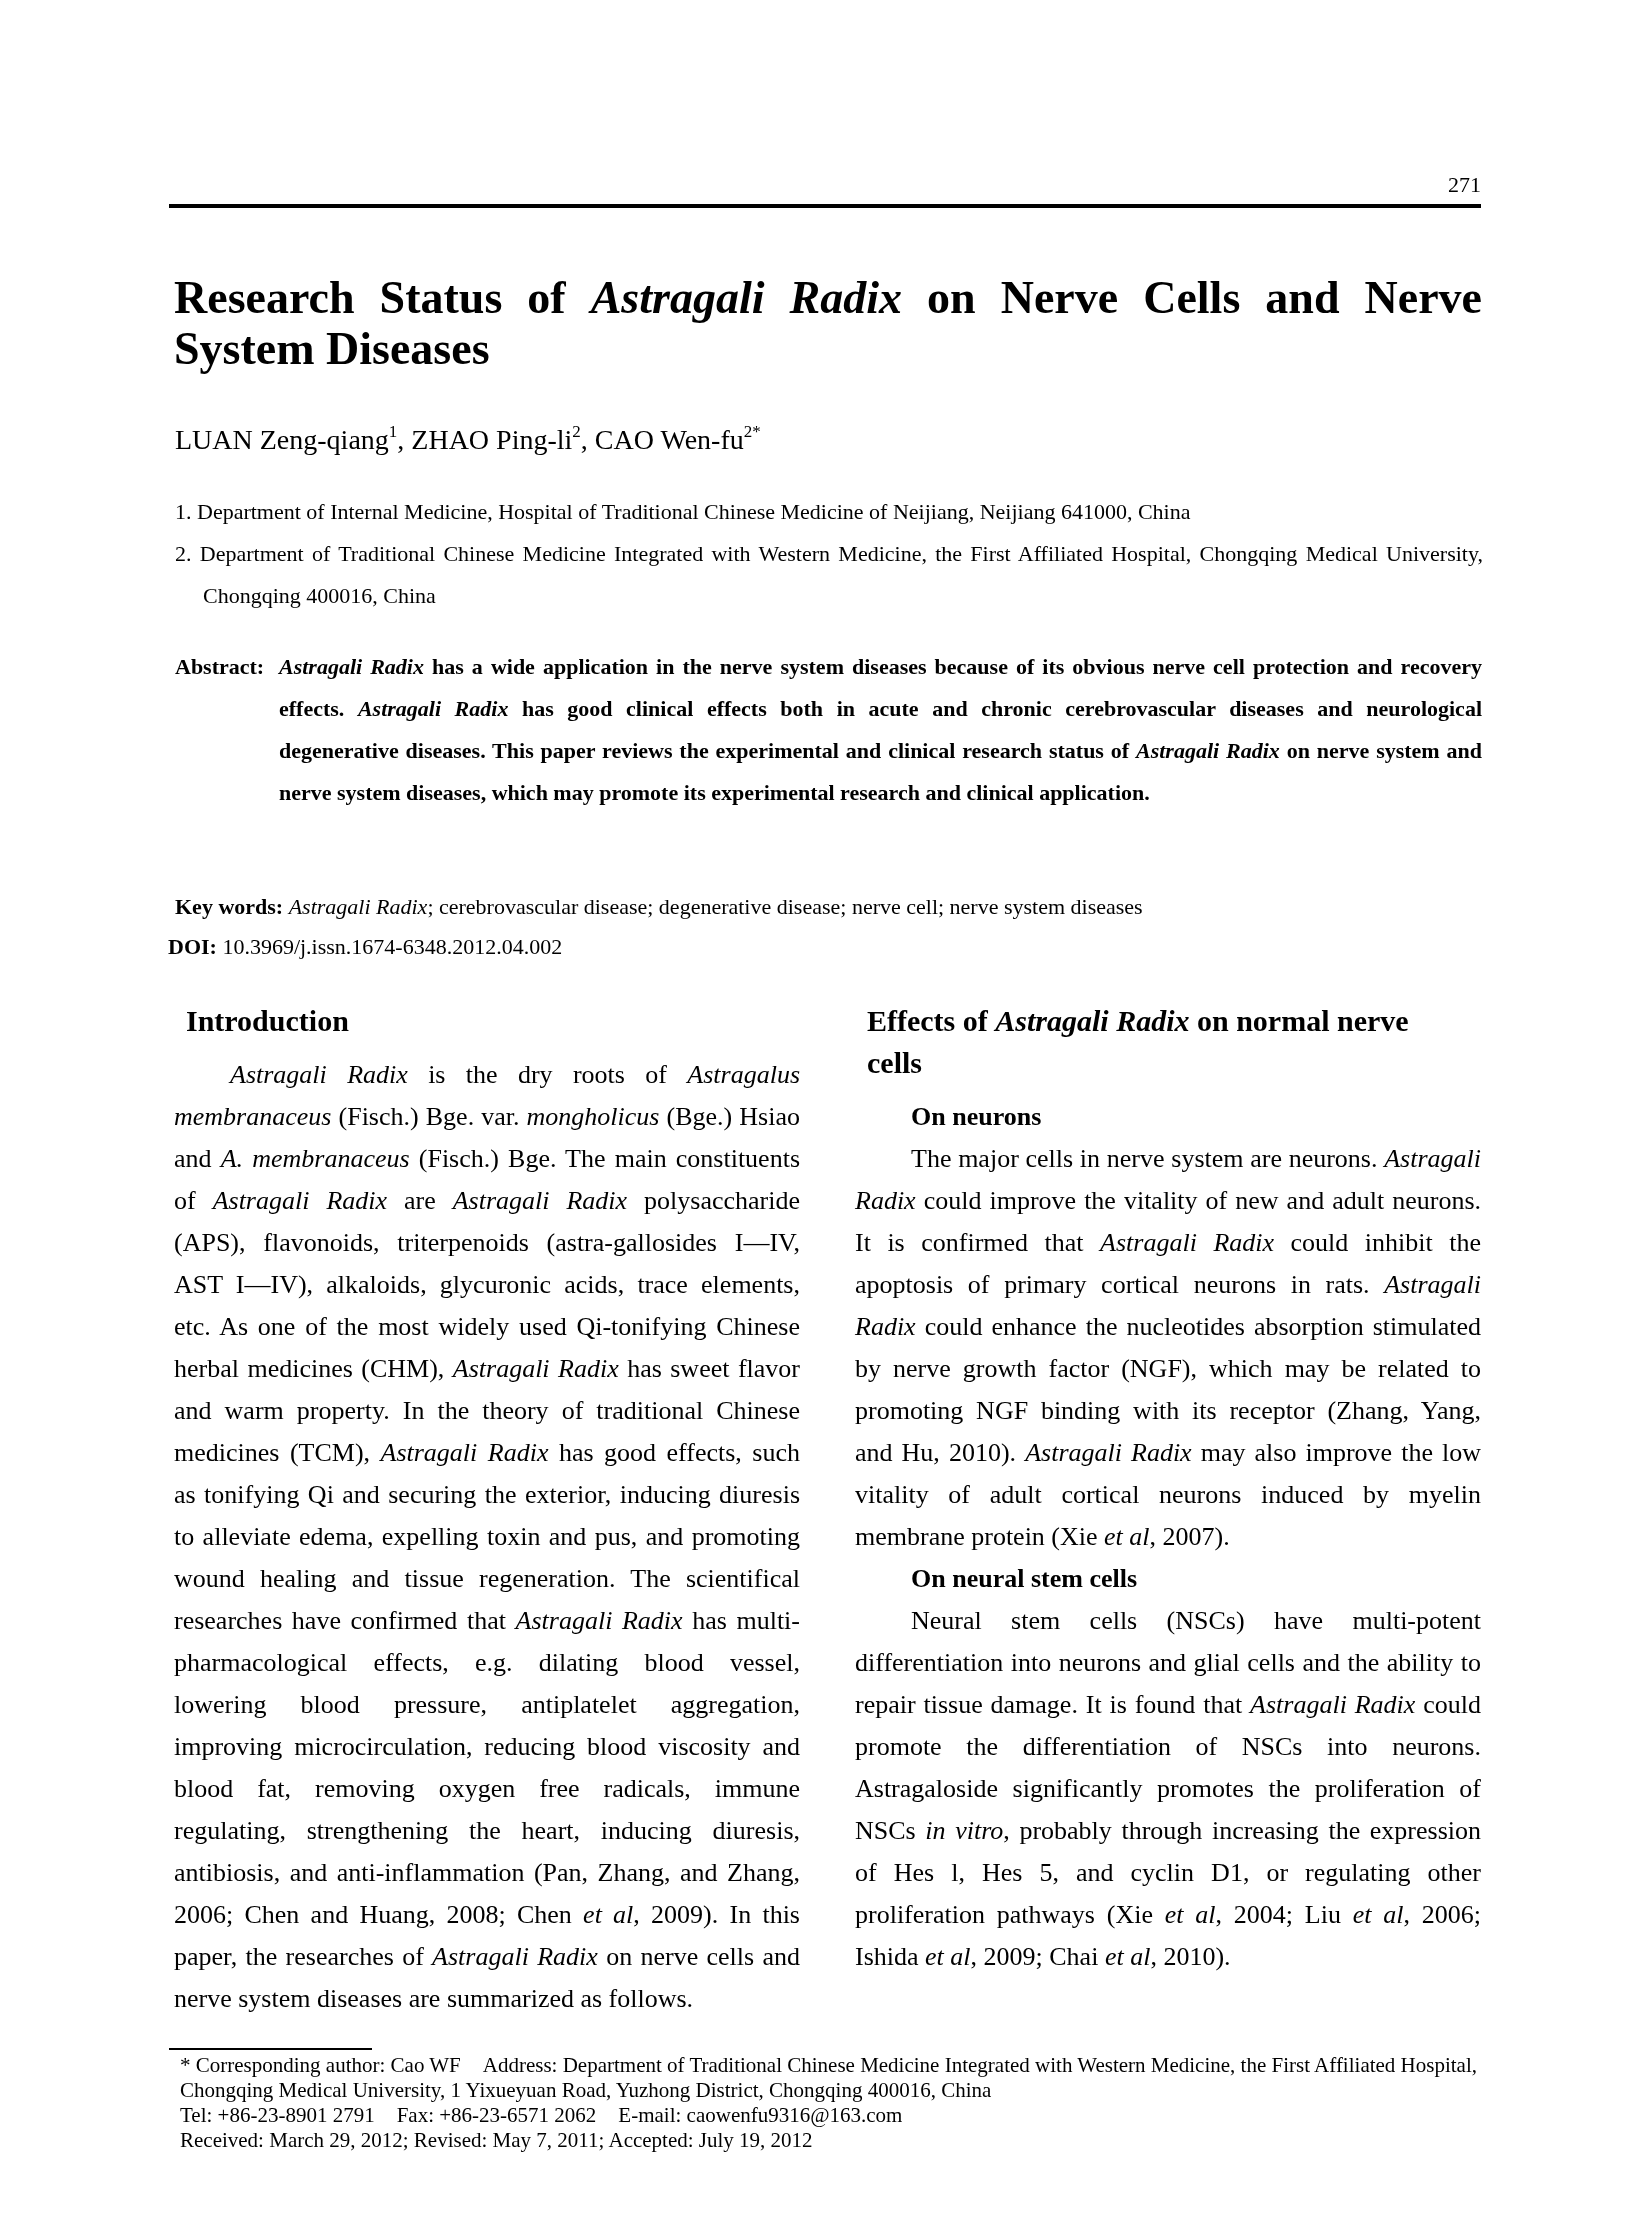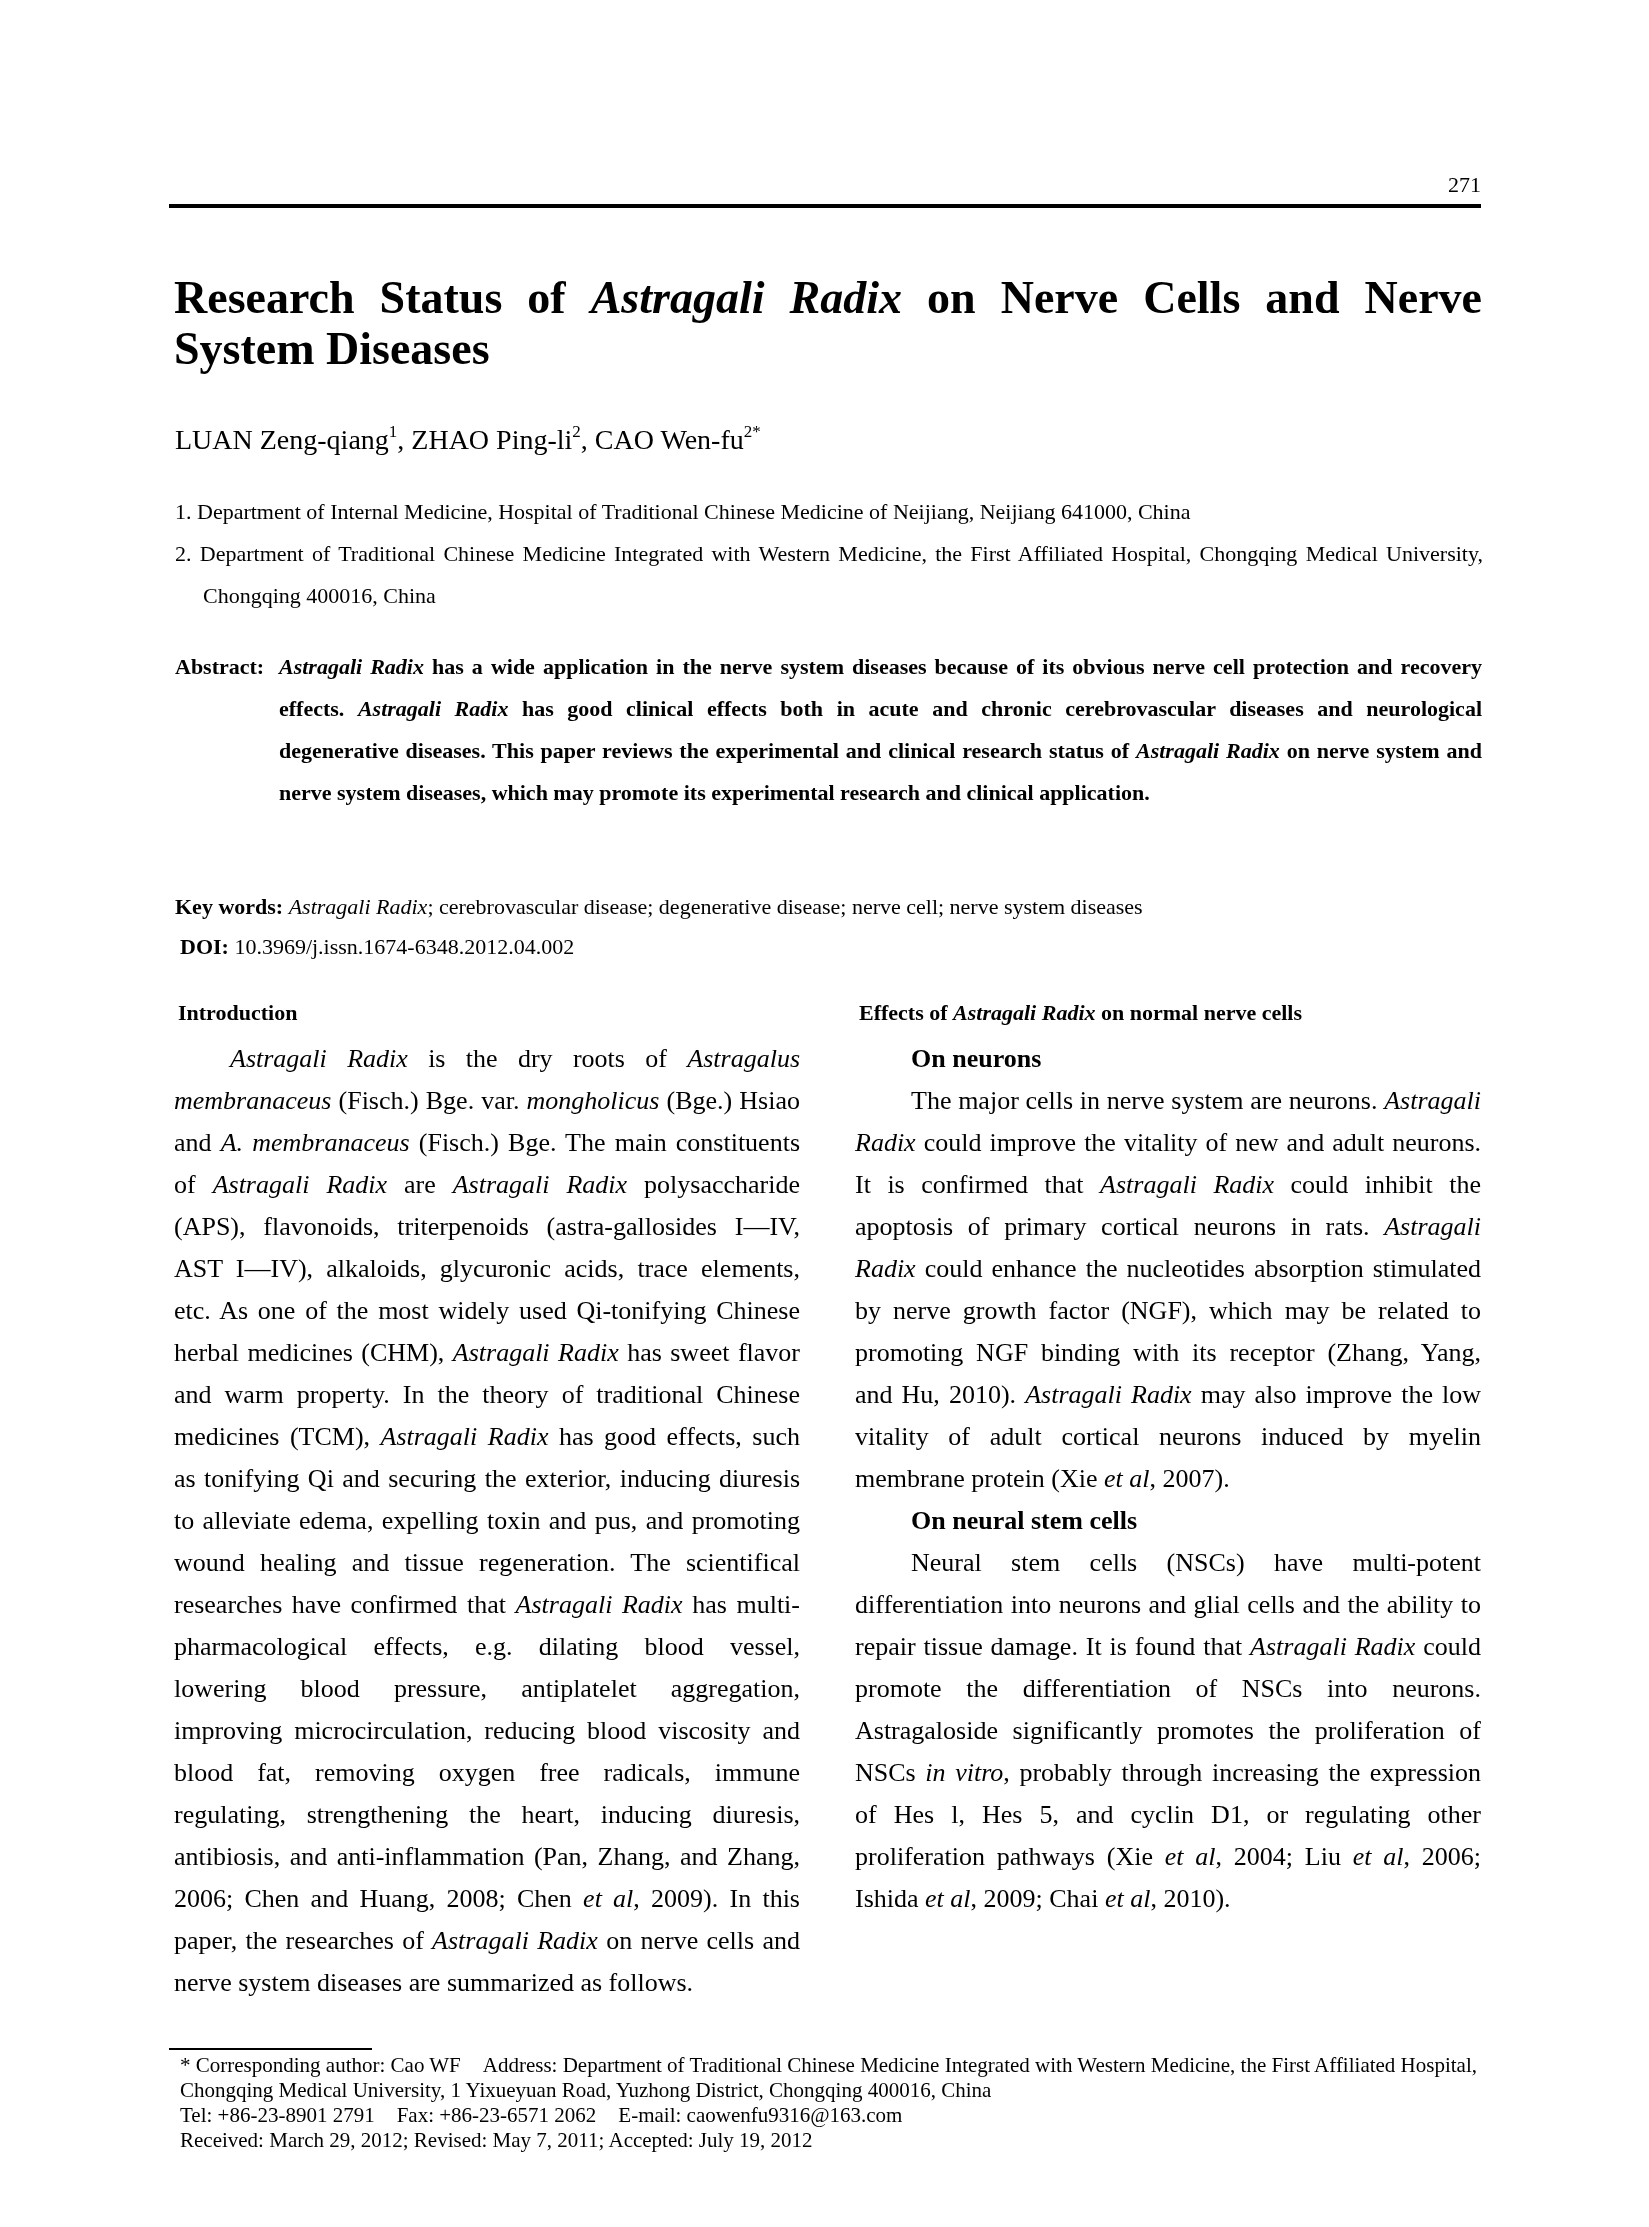--- a/index.html
+++ b/index.html
@@ -22,27 +22,27 @@
 
   .affils { left: 175px; top: 491px; width: 1308px; font-size: 22px; line-height: 42px; }
   .affil { display: block; text-align: justify; text-align-last: left; }
   .affil.two { padding-left: 28px; text-indent: -28px; }
 
   .abstract { left: 175px; top: 646px; width: 1307px; font-size: 22px; line-height: 42px; }
   .abstract .label { position: absolute; left: 0; top: 0; font-weight: bold; }
   .abstract .body { margin-left: 104px; text-align: justify; text-align-last: left; font-weight: bold; }
 
   .keywords { left: 175px; top: 887px; width: 1307px; font-size: 22px; line-height: 40px; }
-  .doi { left: 180px; top: 927px; width: 1307px; font-size: 22px; line-height: 40px; }
+  .doi { left: 168px; top: 927px; width: 1307px; font-size: 22px; line-height: 40px; }
   .bold { font-weight: bold; margin-top: 44px; }
 
   .col { top: 988px; font-size: 26px; line-height: 42px; text-align: justify; }
   .col-left { left: 174px; width: 626px; }
   .col-right { left: 855px; width: 626px; }
-  .h2 { font-size: 22px; font-weight: bold; line-height: 42px; text-align: left; margin: 4px; }
+  .h2 { font-size: 30px; font-weight: bold; line-height: 42px; text-align: left; margin: 12px; }
   .h2 i { font-weight: bold; }
   .h3 { font-size: 26px; font-weight: bold; line-height: 42px; margin: 0; padding-left: 56px; text-align: left; }
   .para { margin: 0; text-indent: 56px; }
 
   .fn-rule { left: 169px; top: 2048px; width: 203px; height: 1.8px; background: #000; }
   .footnote { left: 172px; top: 2053px; width: 1310px; font-size: 21px; line-height: 25px; margin-left: 8px; }
   .footnote div { text-align: left; }
   .gap { display: inline-block; width: 22px; }
 </style>
 </head>

